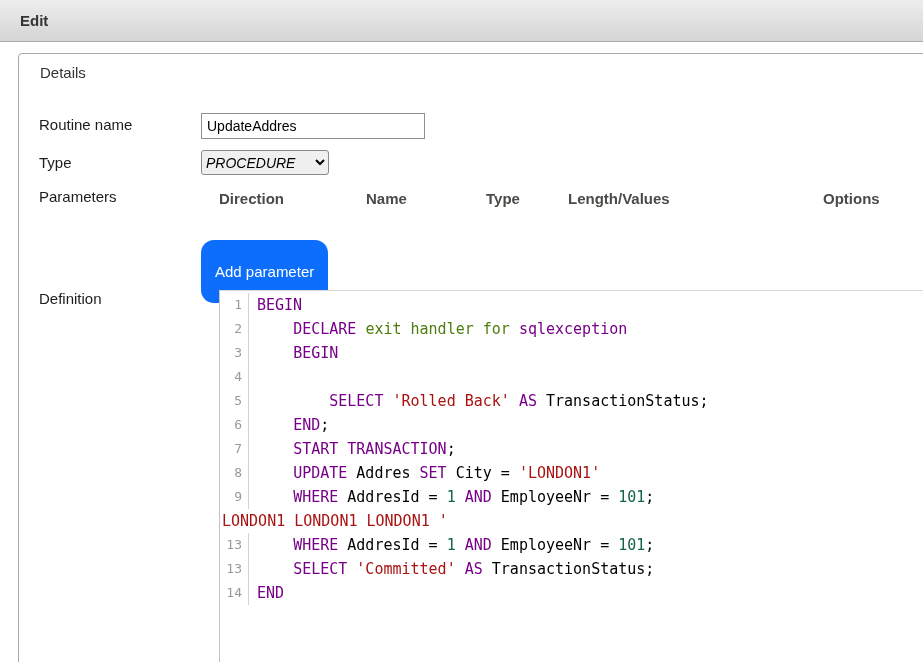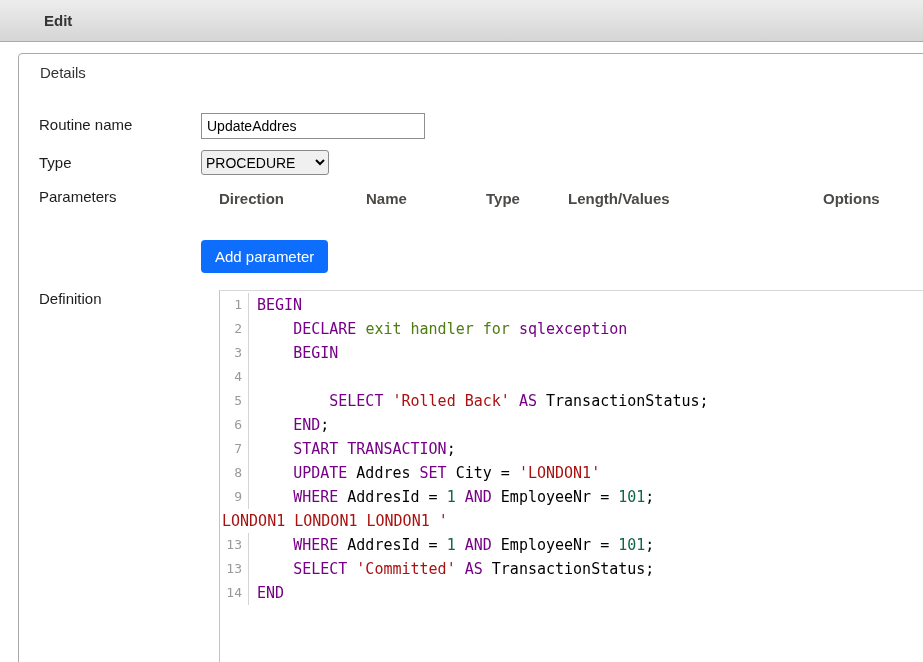--- a/index.html
+++ b/index.html
@@ -8,21 +8,21 @@
     background: #fff; font-family: "Liberation Sans", sans-serif;
   }
 
   
   .topbar {
     position: absolute; left: 0; top: 0; width: 100%; height: 41px;
     background: linear-gradient(#ededed, #d5d5d5);
     border-bottom: 1px solid #aaaaaa;
     display: flex; align-items: center;
   }
-  .topbar .title { font-weight: bold; font-size: 15px; color: #353535; padding-left: 44px; }
+  .topbar .title { font-weight: bold; font-size: 15px; color: #353535; padding-left: 20px; }
 
   
   .details {
     position: absolute; left: 18px; top: 53px; right: -12px; bottom: -12px;
     border: 1px solid #a9a9a9; border-radius: 4px; background: #fff;
   }
   .legend { position: absolute; left: 21px; top: 10px; font-size: 15px; color: #333; }
 
   .flabel { position: absolute; left: 20px; font-size: 15px; color: #1d1d1d; }
   .lbl-routine { top: 62px; }
@@ -31,32 +31,32 @@
   .lbl-def     { top: 236px; }
 
   .routine-input {
     position: absolute; left: 182px; top: 59px; width: 224px; height: 26px;
     box-sizing: border-box; border: 1px solid #8f8f8f; border-radius: 0;
     font-family: "Liberation Sans", sans-serif; font-size: 14px; padding: 2px 5px; color: #000;
   }
   .type-select {
     position: absolute; left: 182px; top: 96px; height: 25px; min-width: 128px;
     font-family: "Liberation Sans", sans-serif; font-size: 14px;
-    background: #f0f0f0; border: 1px solid #8a8a8a; border-radius: 3px; color: #000;
+    background: #f0f0f0; border: 1px solid #8a8a8a; border-radius: 3px; color: #000; font-style: italic;
   }
 
   .pcols { position: absolute; left: 0; top: 136px; width: 100%; height: 20px; }
   .pcol { position: absolute; font-size: 15px; font-weight: bold; color: #4c4a47; white-space: nowrap; }
   .pcol0 { left: 200px; } .pcol1 { left: 347px; } .pcol2 { left: 467px; }
   .pcol3 { left: 549px; } .pcol4 { left: 804px; }
 
   .add-param {
     position: absolute; left: 182px; top: 186px;
-    background: #0d6efd; color: #fff; border: none; border-radius: 4px;
-    font-family: "Liberation Sans", sans-serif; font-size: 15px; padding: 8px 14px; cursor: pointer;
+    background: #0d6efd; color: #fff; border: none; border-radius: 13px;
+    font-family: "Liberation Sans", sans-serif; font-size: 15px; padding: 23px 14px; cursor: pointer;
   }
 
   
   .editor {
     position: absolute; left: 200px; top: 236px; width: 705px; height: 430px;
     border-left: 1px solid #c3c3c3; border-top: 1px solid #d8d8d8;
     background: #fff; box-sizing: border-box; padding-top: 2px;
     font-family: "DejaVu Sans Mono", monospace; font-size: 15px; line-height: 24px;
   }
   .cm-row { display: flex; min-height: 24px; }

